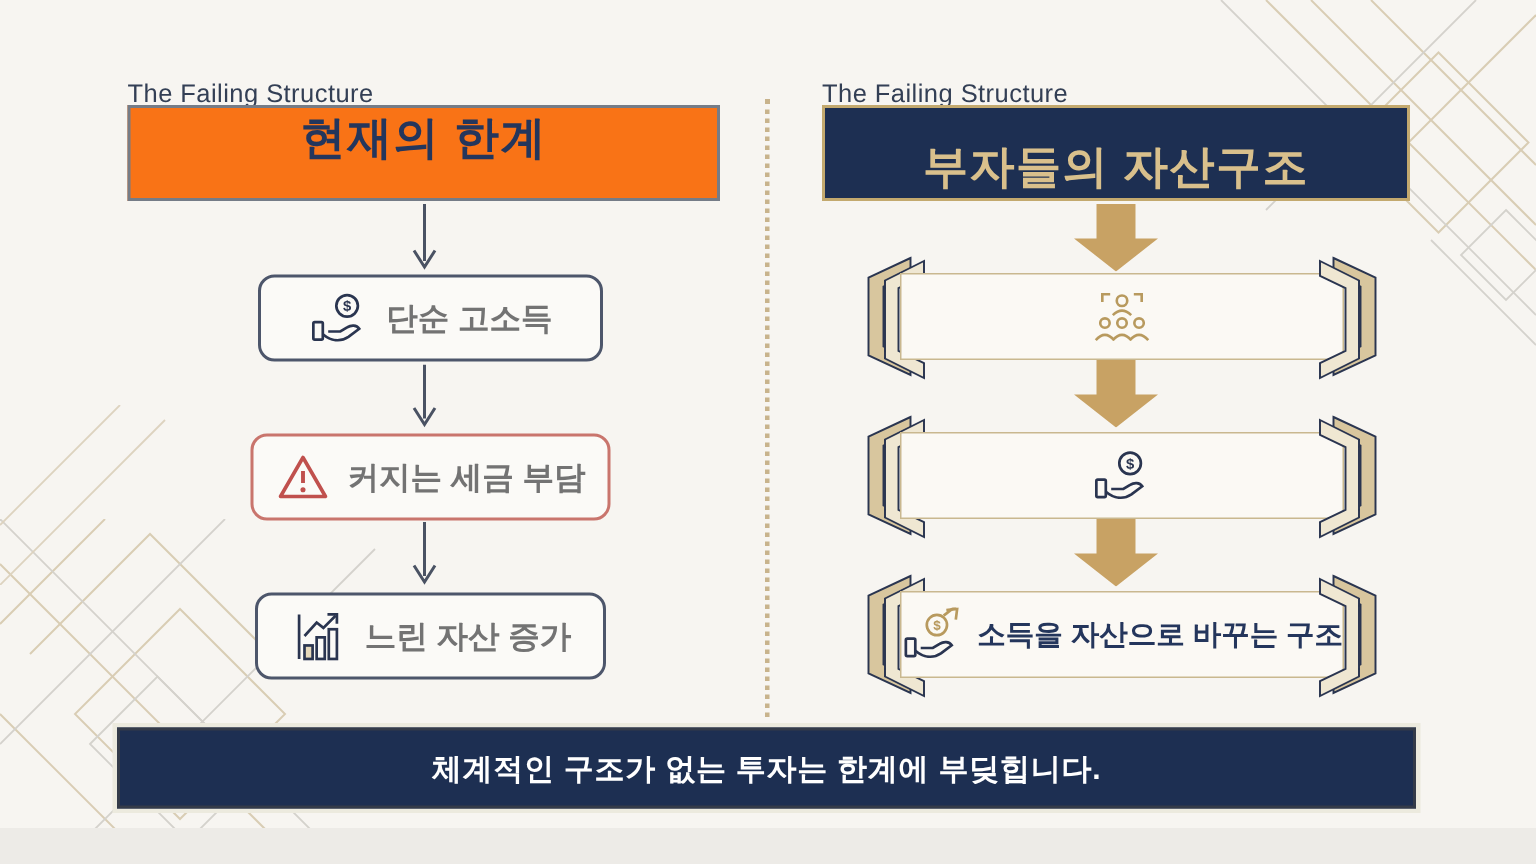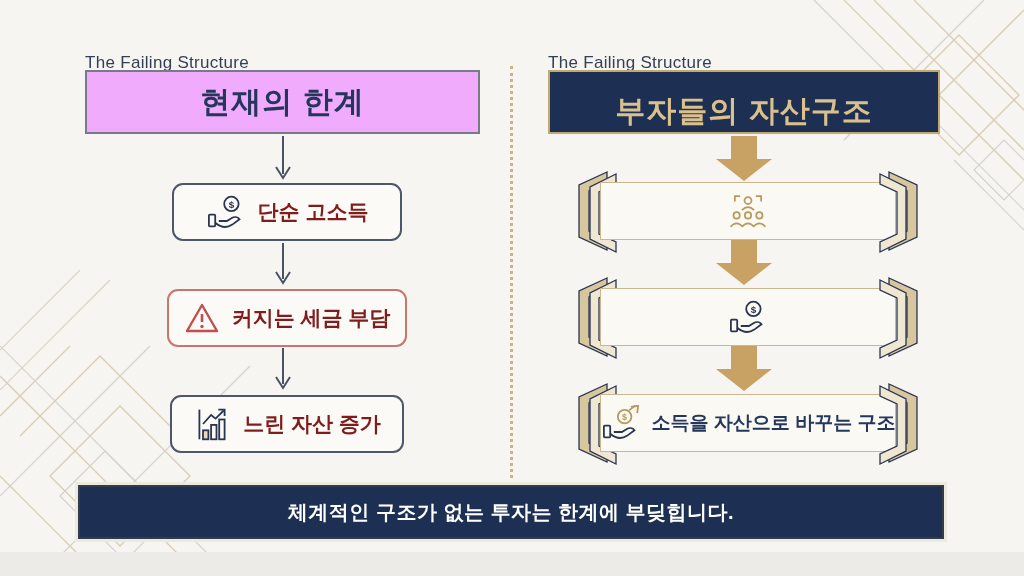--- a/index.html
+++ b/index.html
@@ -18,39 +18,39 @@
   .col-label{
     position:absolute;top:34px;height:22px;
     font-size:17px;color:#333f55;text-align:left;letter-spacing:.3px;margin-top:19px;
   }
   .col-label.left{left:85px;width:395px;}
   .col-label.right{left:548px;width:392px;}
 
   
   .gray-header{
     position:absolute;left:85px;top:70px;width:395px;height:64px;
-    background:#f0abfc;border:2px solid #757c87;box-sizing:border-box;
-    display:flex;align-items:center;justify-content:center;
+    background:#f97316;border:2px solid #757c87;box-sizing:border-box;
+    display:flex;align-items:flex-start;justify-content:center;
   }
   .gray-header .hdr-text{font-size:30px;font-weight:bold;color:#24365c;letter-spacing:1px;}
   .navy-header{
     position:absolute;left:548px;top:70px;width:392px;height:64px;
     background:#1d2f52;border:2px solid #c3a96e;box-sizing:border-box;
     display:flex;align-items:flex-end;justify-content:center;
   }
   .navy-header .hdr-text{font-size:30px;font-weight:bold;color:#d9c08c;letter-spacing:1px;}
 
   
   .flow-box{
     position:absolute;height:58px;background:#fbfaf7;
     border:2px solid #4d566b;border-radius:11px;box-sizing:border-box;
     display:flex;align-items:center;justify-content:center;gap:12px;
   }
   .flow-box.warn{border-color:#c9756d;}
-  .flow-box .box-label{font-size:21px;font-weight:bold;color:#7f1d1d;white-space:nowrap;}
+  .flow-box .box-label{font-size:21px;font-weight:bold;color:#737373;white-space:nowrap;}
   .icon-wrap{display:flex;align-items:center;justify-content:center;}
 
   .thin-arrow{position:absolute;width:18px;}
   .divider{
     position:absolute;left:510px;top:66px;height:412px;width:0;
     border-left:3px dotted #c8b38c;
   }
 
   
   .banner-row{position:absolute;left:576px;width:344px;height:84px;}

